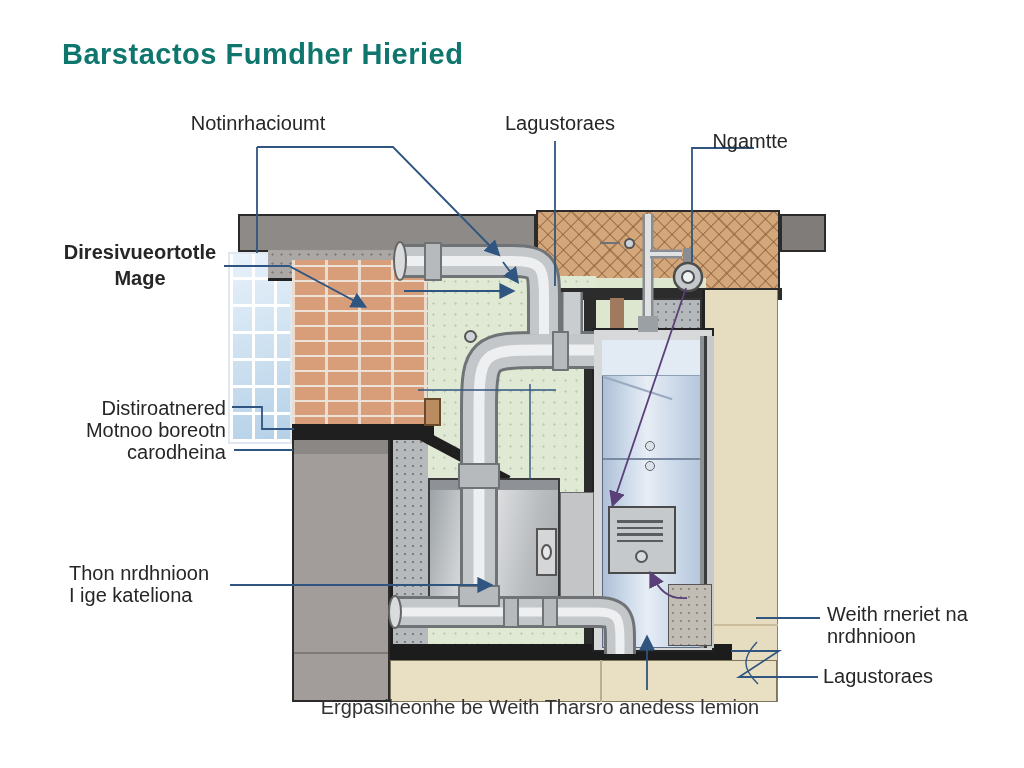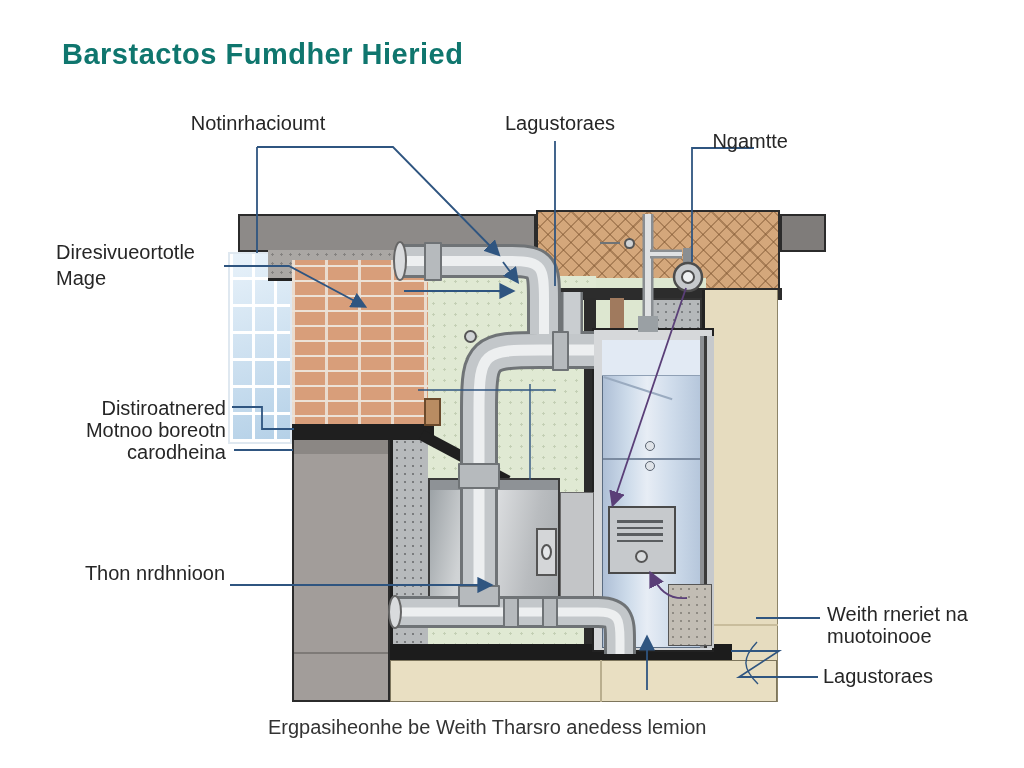--- a/index.html
+++ b/index.html
@@ -7,26 +7,26 @@
          font-family:"Liberation Sans", sans-serif;}
   .abs{position:absolute;}
   
   #title{left:62px;top:38px;width:720px;font-size:29px;font-weight:bold;
          color:#0f766e;letter-spacing:.5px;}
   .lbl{font-size:20px;line-height:23px;color:#262626;}
   .lbl span{display:block;}
   #lbl-top1{left:160px;top:112px;width:196px;text-align:center;}
   #lbl-top2{left:496px;top:112px;width:128px;text-align:center;}
   #lbl-top3{left:684px;top:112px;width:104px;text-align:right;margin-top:18px;}
-  #lbl-left1{left:56px;top:239px;width:168px;text-align:left;line-height:26px;}
+  #lbl-left1{left:56px;top:239px;width:168px;text-align:center;line-height:26px;font-weight:bold;}
   #lbl-left2{left:50px;top:397px;width:176px;text-align:right;line-height:22px;}
-  #lbl-left3{left:53px;top:562px;width:172px;text-align:right;line-height:22px;}
+  #lbl-left3{left:69px;top:562px;width:172px;text-align:left;line-height:22px;}
   #lbl-right1{left:827px;top:603px;width:190px;text-align:left;line-height:22px;}
   #lbl-right2{left:823px;top:665px;width:175px;text-align:left;line-height:22px;}
-  #caption{left:268px;top:716px;width:544px;font-size:20px;color:#333;}
+  #caption{left:268px;top:696px;width:544px;text-align:center;font-size:20px;color:#333;}
   
   .outline{border:2px solid #2b2b2b;box-sizing:border-box;}
   #glass-window{left:228px;top:252px;width:64px;height:192px;
     background-color:#cadff1;
     background-image:
       repeating-linear-gradient(0deg,#ffffff 0 3px,transparent 3px 27px),
       repeating-linear-gradient(90deg,#ffffff 0 3px,transparent 3px 22px),
       linear-gradient(160deg,#e8f2fa,#b4d0e7);
     border:2px solid #dfe8f0;box-sizing:border-box;}
   #slab-left{left:238px;top:214px;width:298px;height:38px;background:#8d8a88;}
@@ -256,24 +256,25 @@
     <span>Diresivueortotle</span>
     <span>Mage</span>
   </div>
   <div class="abs lbl" id="lbl-left2">
     <span>Distiroatnered</span>
     <span>Motnoo boreotn</span>
     <span>carodheina</span>
   </div>
   <div class="abs lbl" id="lbl-left3">
     <span>Thon nrdhnioon</span>
+    <span>I ige kateliona</span>
   </div>
   <div class="abs lbl" id="lbl-right1">
     <span>Weith rneriet na</span>
-    <span>muotoinooe</span>
+    <span>nrdhnioon</span>
   </div>
   <div class="abs lbl" id="lbl-right2">
     <span>Lagustoraes</span>
   </div>
 
   <div class="abs" id="caption">Ergpasiheonhe be Weith Tharsro anedess lemion</div>
 
 </div>
 
 </body></html>

